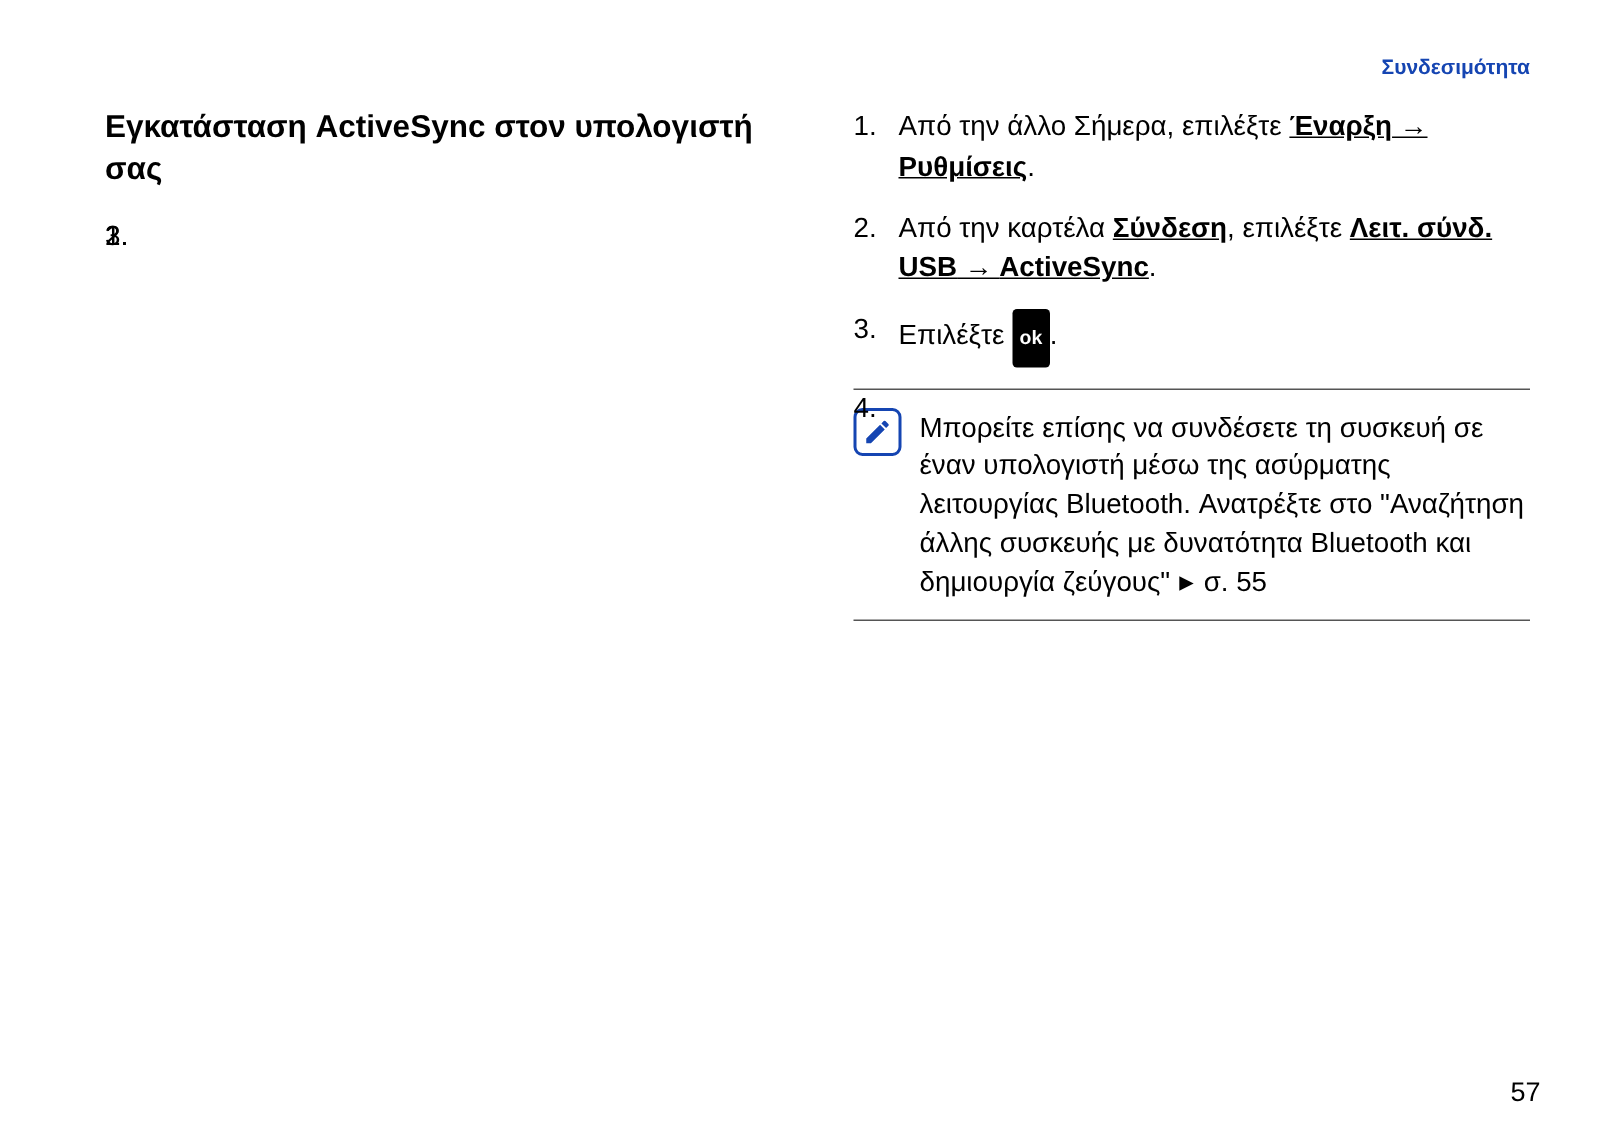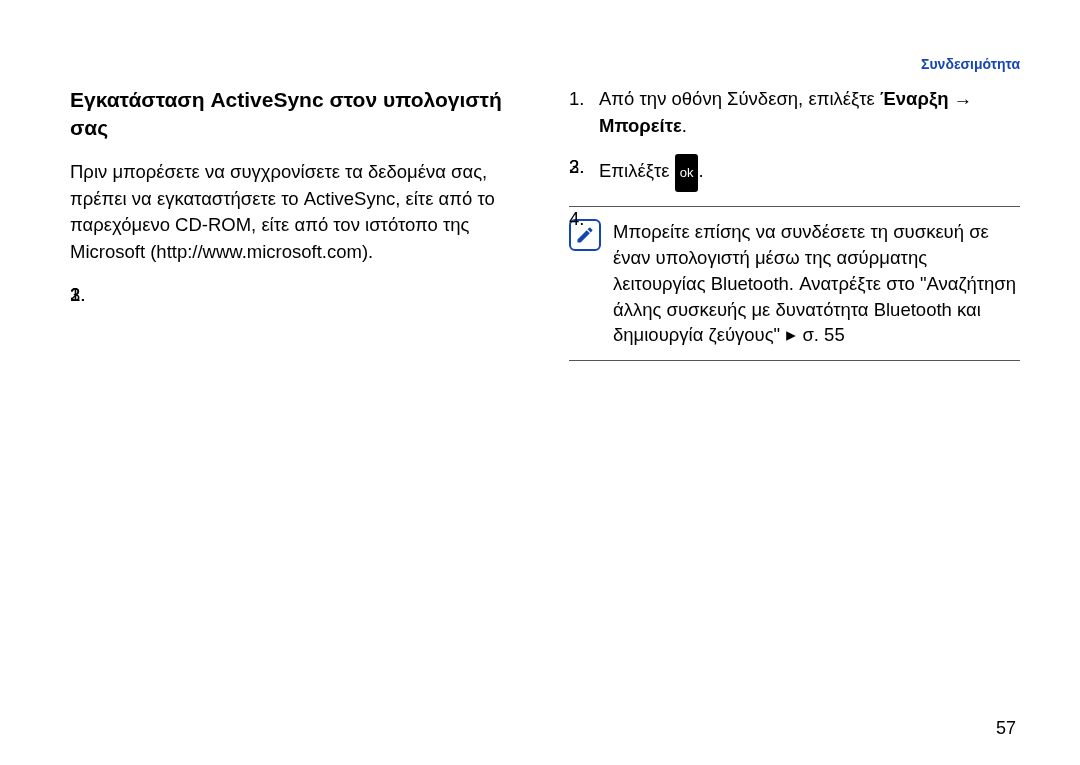--- a/index.html
+++ b/index.html
@@ -7,30 +7,30 @@
     width: 1080px;
     height: 765px;
     background: #ffffff;
     font-family: Arial, Helvetica, sans-serif;
     color: #000;
     padding: 48px 60px 30px 70px;
     position: relative;
   }
   .header-link {
     position: absolute;
-    top: 56px;
+    top: 36px;
     right: 60px;
     color: #1545b2;
     font-size: 14px;
     font-weight: bold;
   }
   .columns {
     display: flex;
     gap: 48px;
-    margin-top: 38px;
+    margin-top: 23px;
   }
   .col { flex: 1; }
   .section-title {
     font-size: 21px;
     font-weight: bold;
     line-height: 1.35;
     margin-bottom: 16px;
   }
   p.body {
     font-size: 18.5px;
@@ -46,27 +46,27 @@
     line-height: 1.45;
     position: relative;
     padding-left: 30px;
     margin-bottom: 14px;
   }
   ol li .num {
     position: absolute;
     left: 0;
     top: 0;
   }
-  .bold { font-weight: bold; }
+  .bold { font-weight: bold; text-decoration: underline; }
   .ok-badge {
     display: inline-block;
     background: #000;
     color: #fff;
     font-size: 13px;
-    font-weight: normal;
+    font-weight: bold;
     padding: 12px 5px;
     border-radius: 3px;
     vertical-align: 0;
     line-height: 1.1;
   }
   .note-box {
     border-top: 1px solid #555;
     border-bottom: 1px solid #555;
     padding: 12px 0 12px 0;
     margin-top: 10px;
@@ -87,57 +87,59 @@
   .note-text {
     font-size: 18.5px;
     line-height: 1.4;
     flex: 1;
   }
   .tri { display:inline-block; }
   .tri svg{ width:12px; height:12px; vertical-align:-1px; }
   .page-num {
     position: absolute;
     bottom: 26px;
-    right: 64px;
+    right: 53px;
     font-size: 18px;
   }
 </style>
 </head>
 <body>
 
 <div class="header-link">Συνδεσιμότητα</div>
 
 <div class="columns">
 
   <div class="col">
     <h2 class="section-title">Εγκατάσταση ActiveSync στον υπολογιστή σας</h2>
-    <p class="body">Πριν μπορέσετε να συγχρονίσετε τα δεδομένα σας, πρέπει να εγκαταστήσετε το ActiveSync, είτε από το παρεχόμενο CD-ROM, είτε από τον ιστότοπο της Microsoft (http://www.microsoft.com).</p>
     <ol>
       <li>
         <span class="num">1.</span>
       </li>
       <li>
         <span class="num">2.</span>
       </li>
       <li>
         <span class="num">3.</span>
       </li>
     </ol>
   </div>
 
   <div class="col">
     <ol>
       <li>
         <span class="num">1.</span>
         <span>
-          <span>Από την οθόνη Σύνδεση, επιλέξτε </span><span class="bold">Έναρξη</span><span class="bold"> → </span><span class="bold">Μπορείτε</span><span>.</span>
+          <span>Από την άλλο Σήμερα, επιλέξτε </span><span class="bold">Έναρξη</span><span class="bold"> → </span><span class="bold">Ρυθμίσεις</span><span>.</span>
         </span>
       </li>
       <li>
         <span class="num">2.</span>
+        <span>
+          <span>Από την καρτέλα </span><span class="bold">Σύνδεση</span><span>, επιλέξτε </span><span class="bold">Λειτ. σύνδ. USB</span><span class="bold"> → </span><span class="bold">ActiveSync</span><span>.</span>
+        </span>
       </li>
       <li>
         <span class="num">3.</span>
         <span>
           <span>Επιλέξτε </span><span class="ok-badge">ok</span><span>.</span>
         </span>
       </li>
       <li>
         <span class="num">4.</span>
       </li>

